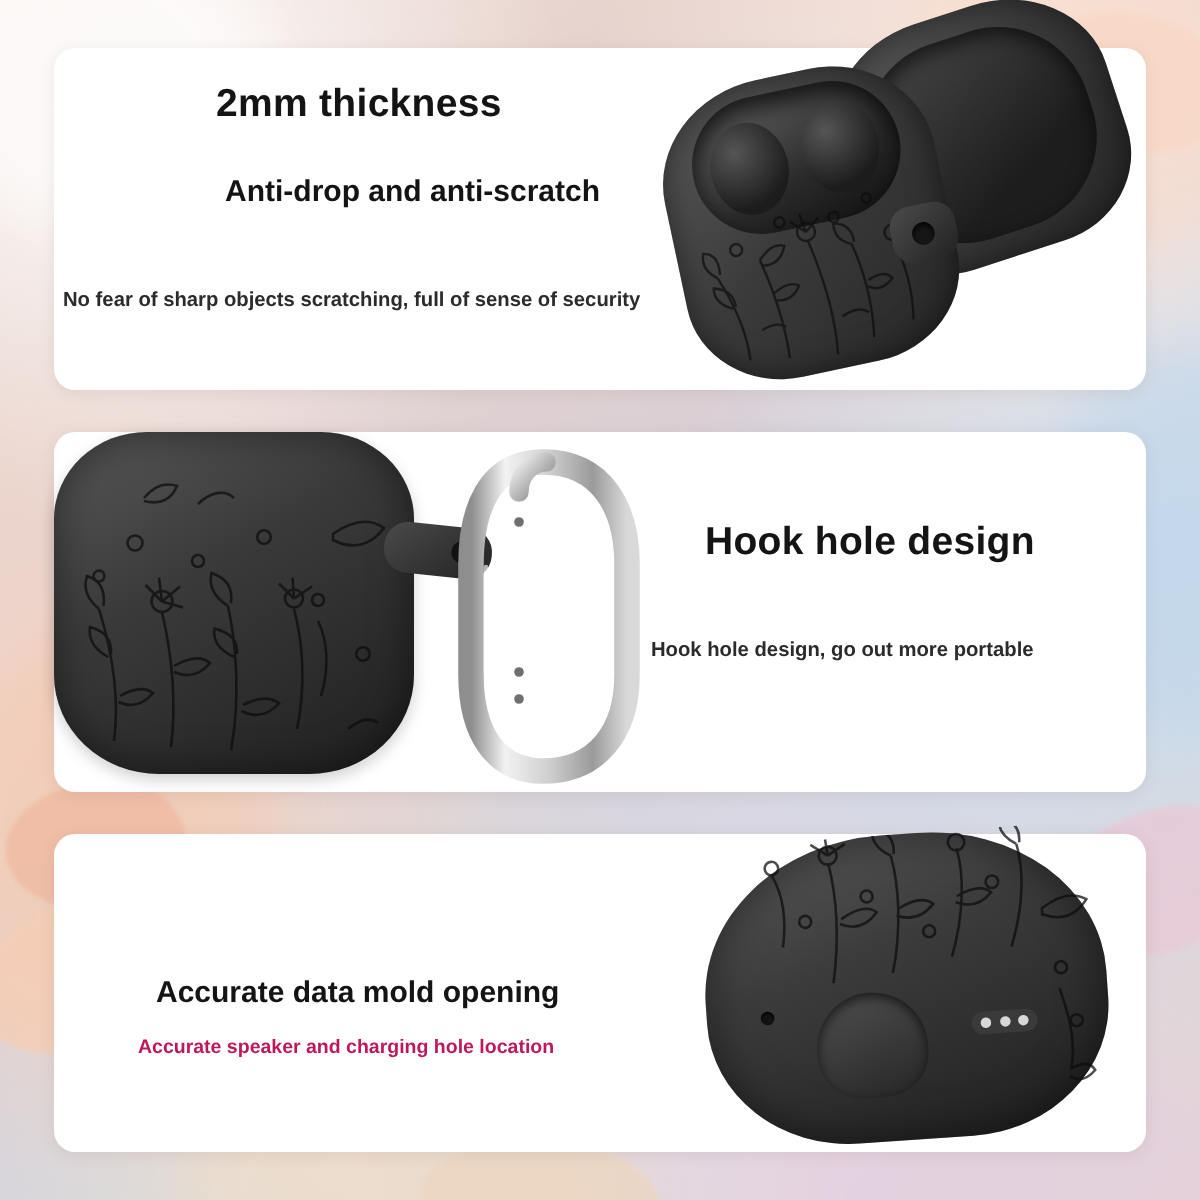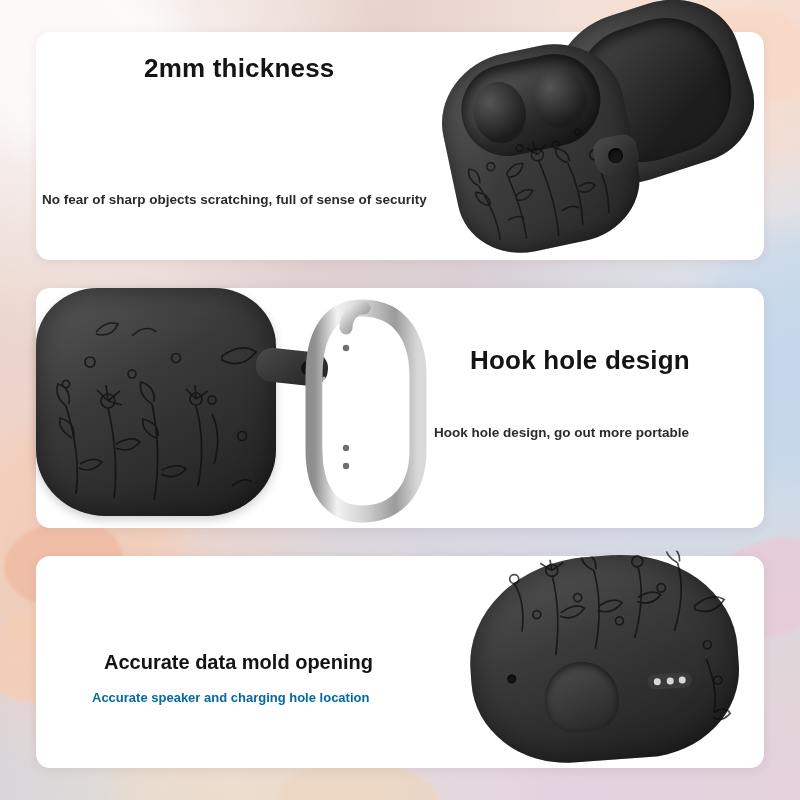--- a/index.html
+++ b/index.html
@@ -71,21 +71,21 @@
   }
   .t-note {
     font-size: 13.5px;
     font-weight: bold;
     color: #2b2b2b;
     white-space: nowrap;
   }
   .t-note-sm {
     font-size: 13px;
     font-weight: bold;
-    color: #0369a1;
+    color: #be185d;
     white-space: nowrap;
   }
 
   
   #p1-title { left: 144px; top: 53px; }
   #p1-sub   { left: 150px; top: 117px; }
   #p1-note  { left: 42px;  top: 192px; }
   
   #p2-title { left: 470px; top: 345px; }
   #p2-note  { left: 434px; top: 425px; }
@@ -243,20 +243,21 @@
     <div class="bg-petal" style="left:4px; top:520px; width:120px; height:86px; background:#f0b9a0;"></div>
     <div class="bg-petal" style="left:-18px; top:598px; width:150px; height:100px; background:#f6cdb4; transform:rotate(-18deg);"></div>
     <div class="bg-petal" style="left:690px; top:8px; width:130px; height:92px; background:#f9d8c6; transform:rotate(22deg);"></div>
     <div class="bg-petal" style="left:700px; top:540px; width:140px; height:96px; background:#e9c9d6; transform:rotate(-12deg);"></div>
     <div class="bg-petal" style="left:280px; top:762px; width:160px; height:70px; background:#ecd6c0; transform:rotate(6deg);"></div>
   </div>
 
   <div class="panel" id="panel-1"></div>
 
   <div class="txt-block t-head" id="p1-title">2mm thickness</div>
+  <div class="txt-block t-sub" id="p1-sub">Anti-drop and anti-scratch</div>
   <div class="txt-block t-note" id="p1-note">No fear of sharp objects scratching, full of sense of security</div>
 
   <div class="art" id="art-open-case">
 
     <div class="case-lid">
       <div class="case-lid-inner"></div>
     </div>
 
     <div class="case-base">
       <div class="case-cavity">

